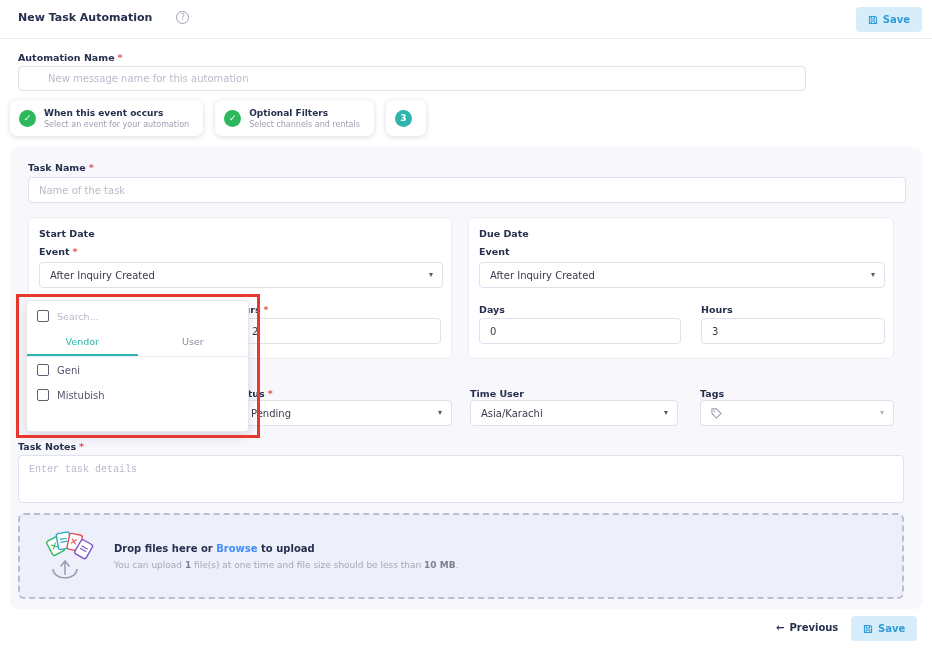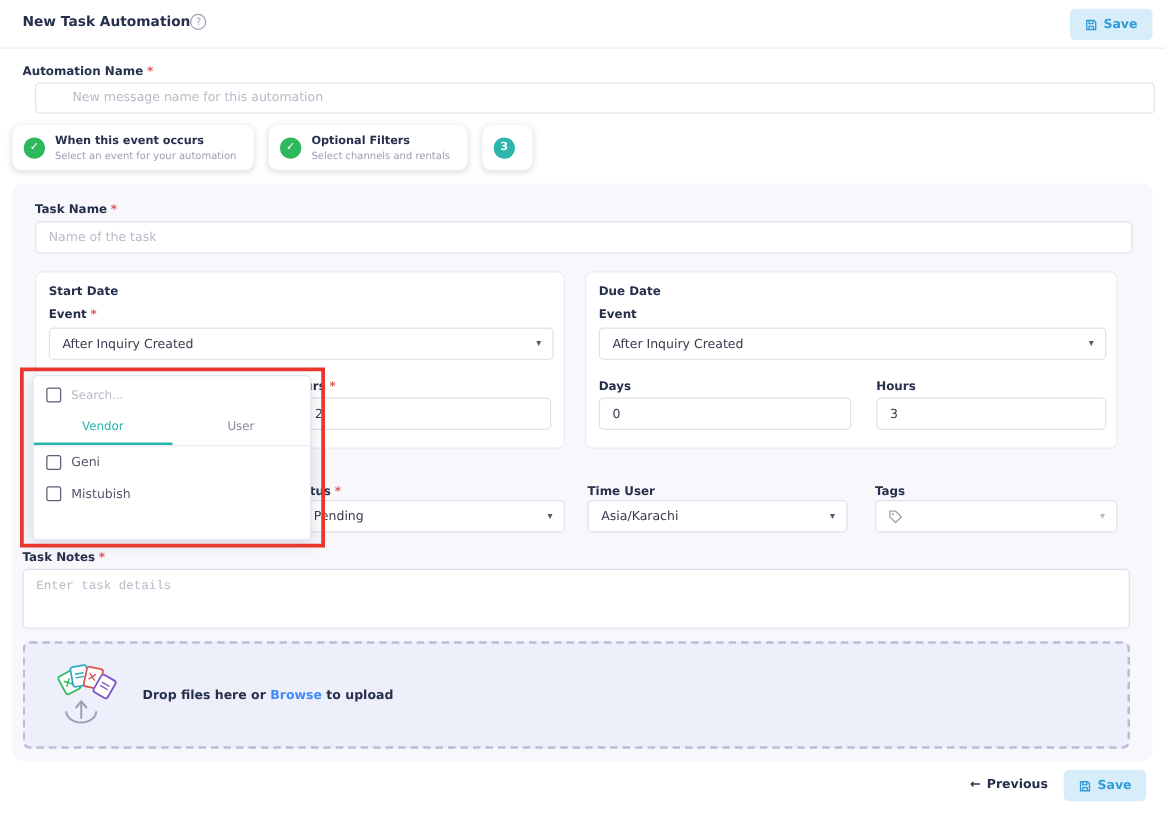--- a/index.html
+++ b/index.html
@@ -2,21 +2,21 @@
 <html><head>
 <meta charset="utf-8">
 <style>
   * { margin:0; padding:0; box-sizing:border-box; }
   html,body { background:#fff; }
   body { font-family:"DejaVu Sans","Liberation Sans",sans-serif; color:#26304d; }
   .screen { position:relative; width:932px; height:651px; background:#fff; overflow:hidden; }
 
   
   .topbar { position:absolute; left:0; top:0; width:932px; height:39px; background:#fff; border-bottom:1px solid #ecedf3; }
-  .title-row { position:absolute; left:18px; top:11px; display:flex; align-items:center; gap:0; }
+  .title-row { position:absolute; left:18px; top:11px; display:flex; align-items:center; gap:24px; }
   .page-title { font-size:11px; font-weight:bold; color:#26304d; }
   .info-icon { width:13px; height:13px; border:1px solid #9ea0b2; border-radius:50%; color:#9ea0b2;
                font-size:8px; display:flex; align-items:center; justify-content:center; cursor:pointer; }
 
   .btn-light-blue { display:inline-flex; align-items:center; gap:5px; background:#d7edfa; color:#2f9cd8;
                     border:none; border-radius:4px; font-family:inherit; font-size:10px; font-weight:bold;
                     padding:7px 12px; cursor:pointer; }
 
   
   .fld-label { font-size:9.5px; font-weight:bold; color:#26304d; white-space:nowrap; }
@@ -95,21 +95,21 @@
           <path d="M4.5 2 V5.5 H9 V2"></path>
           <path d="M4.5 12 V8.5 H9.5 V12"></path>
         </svg>
       <span>Save</span>
     </button>
   </div>
 
   <div class="fld-label" style="position:absolute;left:18px;top:52px;">
     <span>Automation Name</span><span class="req">*</span>
   </div>
-  <input class="text-input" style="position: absolute; left: 28px; top: 66px; width: 896px; height: 25px; padding-left: 29px;" placeholder="New message name for this automation">
+  <input class="text-input" style="position: absolute; left: 18px; top: 66px; width: 788px; height: 25px; padding-left: 29px;" placeholder="New message name for this automation">
 
   <div class="stepper">
     <div class="step">
       <span class="step-badge badge-green">✓</span>
       <span>
         <div class="step-title">When this event occurs</div>
         <div class="step-sub">Select an event for your automation</div>
       </span>
     </div>
     <div class="step">
@@ -215,20 +215,23 @@
             <rect x="0" y="0" width="13" height="16" rx="2" fill="#fff" stroke="#7a52c7" stroke-width="1.4"></rect>
             <path d="M3 6 H10 M3 9 H10" stroke="#7a52c7" stroke-width="1.1"></path>
           </g>
         <path d="M17 40 a12 9 0 0 0 24 0" fill="none" stroke="#9aa0b4" stroke-width="1.6"></path>
         <path d="M29 46 V33" stroke="#9aa0b4" stroke-width="1.6"></path>
         <path d="M24.5 37.5 L29 32 L33.5 37.5" fill="none" stroke="#9aa0b4" stroke-width="1.6"></path>
       </svg>
       <div class="upload-texts">
         <div class="upload-line1">
           <span>Drop files here or </span><span class="browse">Browse</span><span> to upload</span>
+        </div>
+        <div class="upload-line2">
+          <span>You can upload </span><span class="b">1</span><span> file(s) at one time and file size should be less than </span><span class="b">10 MB</span><span>.</span>
         </div>
       </div>
     </div>
 
   </div>
 
   <div class="panel">
     <div class="panel-search">
       <span class="cbx"></span>
       <span class="search-text">Search...</span>

